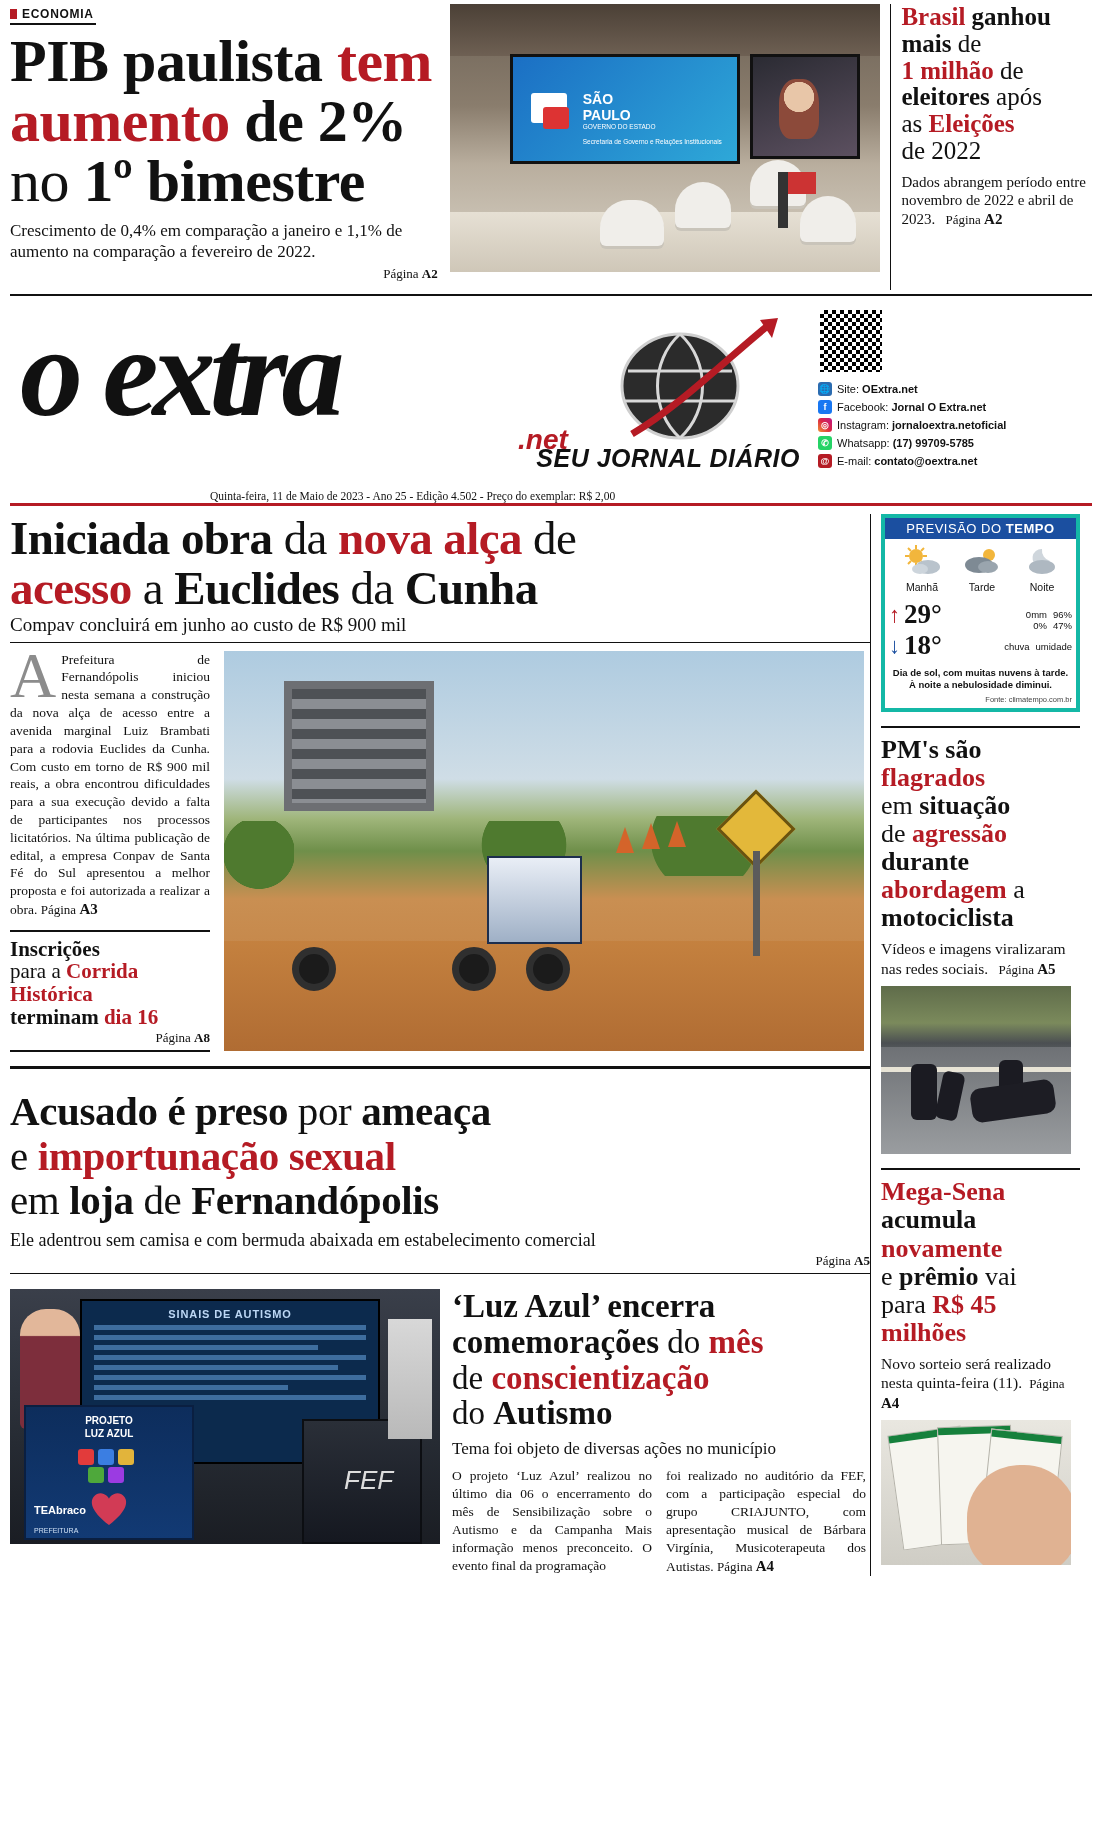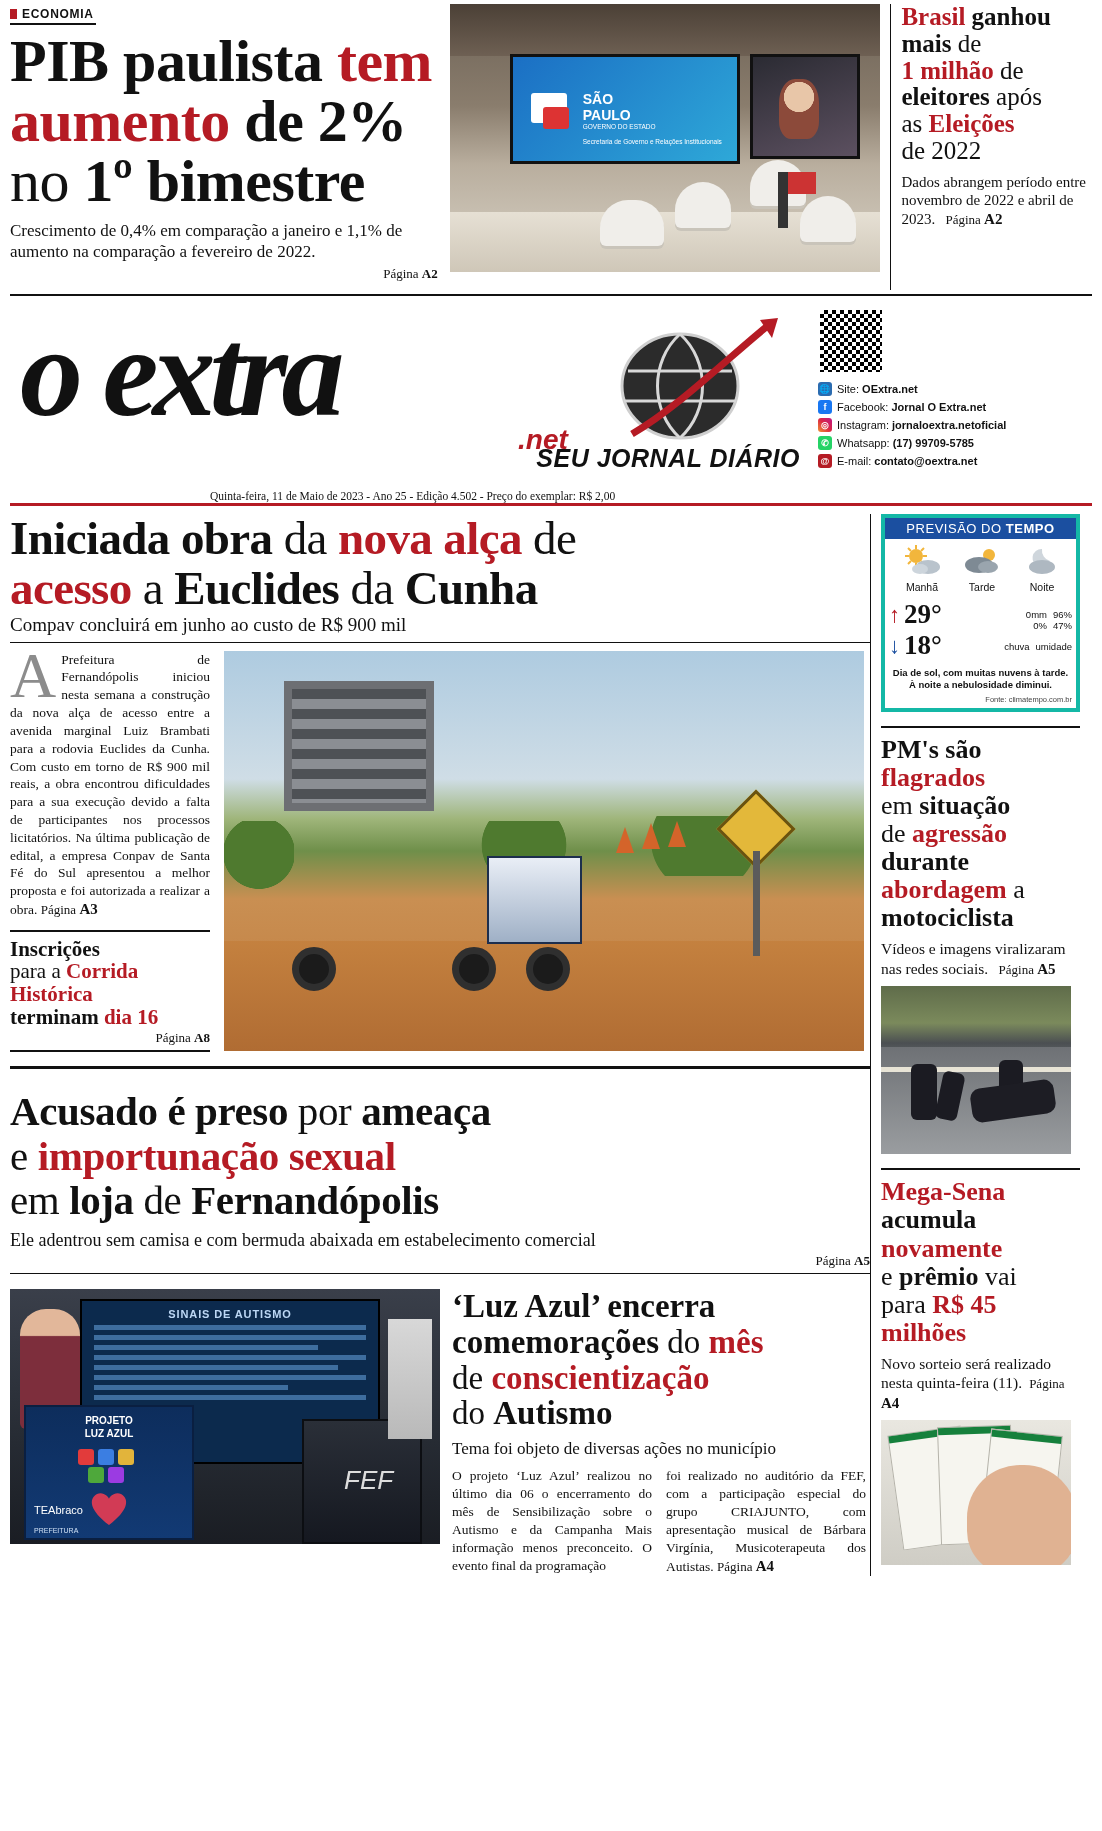--- a/index.html
+++ b/index.html
@@ -409,21 +409,21 @@
                 <i style="left:20px;top:0;background:#3b7ee2"></i>
               <i style="left:40px;top:0;background:#e2b43b"></i>
                 <i style="left:10px;top:18px;background:#4ea83b"></i>
               <i style="left:30px;top:18px;background:#9b3be2"></i>
             </div>
             <div class="p3-heart">
               <svg viewBox="0 0 46 40">
                   <path d="M23 38 C4 24 2 12 11 7 C17 4 23 10 23 12 C23 10 29 4 35 7 C44 12 42 24 23 38Z" fill="#d23b55"></path>
                 </svg>
             </div>
-            <div style="position:absolute;left:8px;bottom:22px;color:#fff;font-family:'Liberation Sans',sans-serif;font-size:11px;font-weight:normal">TEAbraco</div>
+            <div style="position:absolute;left:8px;bottom:22px;color:#fff;font-family:'Liberation Sans',sans-serif;font-size:11px;font-weight:bold">TEAbraco</div>
             <div style="position:absolute;left:8px;bottom:4px;color:#cfe0f5;font-family:'Liberation Sans',sans-serif;font-size:7px">PREFEITURA</div>
           </div>
           <div class="p3-podium">
             <div style="position:absolute;left:40px;top:44px;color:#ddd;font-family:Liberation Sans, sans-serif;font-size:26px;font-style:italic">FEF</div>
           </div>
           <div class="p3-flag"></div>
         </div>
 
         <div class="bottom-text">
           <h2>

